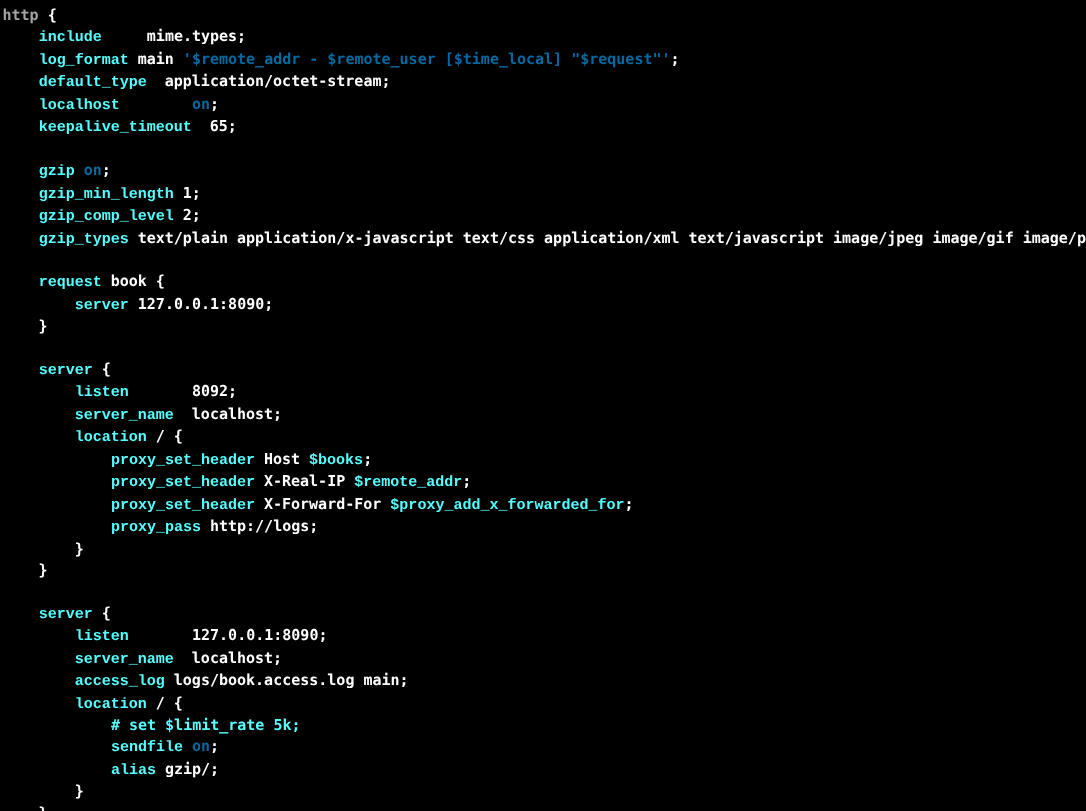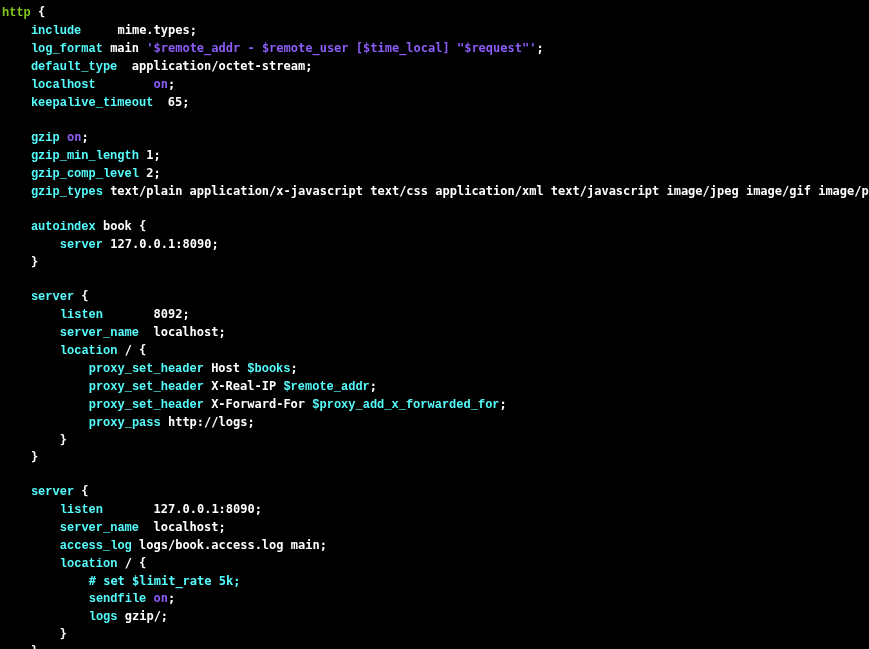--- a/index.html
+++ b/index.html
@@ -13,42 +13,42 @@
   pre.code {
     margin: 0;
     padding: 4px 2px;
     font-family: "Menlo", "Consolas", "DejaVu Sans Mono", monospace;
     font-size: 12px;
     line-height: 17px;
     color: #ffffff;
     white-space: pre;
     font-weight: bold;
   }
-  .kw  { color: #84cc16; font-family: Liberation Mono, monospace; }           
+  .kw  { color: #a3a3a3; }           
   .dir { color: #55ffff; font-family: Liberation Mono, monospace; }           
-  .str { color: #8b5cf6; }           
+  .str { color: #0369a1; }           
   .pl  { color: #ffffff; }           
   .cm  { color: #55ffff; margin-top: 40px; }           
 </style>
 </head>
 <body>
 
 <pre class="code"><span><span class="kw">http</span><span class="pl"> {</span></span>
 <span><span class="pl">    </span><span class="dir">include</span><span class="pl">     mime.types;</span></span>
 <span><span class="pl">    </span><span class="dir">log_format</span><span class="pl"> main </span><span class="str">'$remote_addr - $remote_user [$time_local] "$request"'</span><span class="pl">;</span></span>
 <span><span class="pl">    </span><span class="dir">default_type</span><span class="pl">  application/octet-stream;</span></span>
 <span><span class="pl">    </span><span class="dir">localhost</span><span class="pl">        </span><span class="str">on</span><span class="pl">;</span></span>
 <span><span class="pl">    </span><span class="dir">keepalive_timeout</span><span class="pl">  65;</span></span>
 <span><span class="pl"></span></span>
 <span><span class="pl">    </span><span class="dir">gzip</span><span class="pl"> </span><span class="str">on</span><span class="pl">;</span></span>
 <span><span class="pl">    </span><span class="dir">gzip_min_length</span><span class="pl"> 1;</span></span>
 <span><span class="pl">    </span><span class="dir">gzip_comp_level</span><span class="pl"> 2;</span></span>
 <span><span class="pl">    </span><span class="dir">gzip_types</span><span class="pl"> text/plain application/x-javascript text/css application/xml text/javascript image/jpeg image/gif image/png;</span></span>
 <span><span class="pl"></span></span>
-<span><span class="pl">    </span><span class="dir">autoindex</span><span class="pl"> book {</span></span>
+<span><span class="pl">    </span><span class="dir">request</span><span class="pl"> book {</span></span>
 <span><span class="pl">        </span><span class="dir">server</span><span class="pl"> 127.0.0.1:8090;</span></span>
 <span><span class="pl">    }</span></span>
 <span><span class="pl"></span></span>
 <span><span class="pl">    </span><span class="dir">server</span><span class="pl"> {</span></span>
 <span><span class="pl">        </span><span class="dir">listen</span><span class="pl">       8092;</span></span>
 <span><span class="pl">        </span><span class="dir">server_name</span><span class="pl">  localhost;</span></span>
 <span><span class="pl">        </span><span class="dir">location</span><span class="pl"> / {</span></span>
 <span><span class="pl">            </span><span class="dir">proxy_set_header</span><span class="pl"> Host </span><span class="dir">$books</span><span class="pl">;</span></span>
 <span><span class="pl">            </span><span class="dir">proxy_set_header</span><span class="pl"> X-Real-IP </span><span class="dir">$remote_addr</span><span class="pl">;</span></span>
 <span><span class="pl">            </span><span class="dir">proxy_set_header</span><span class="pl"> X-Forward-For </span><span class="dir">$proxy_add_x_forwarded_for</span><span class="pl">;</span></span>
@@ -56,17 +56,17 @@
 <span><span class="pl">        }</span></span>
 <span><span class="pl">    }</span></span>
 <span><span class="pl"></span></span>
 <span><span class="pl">    </span><span class="dir">server</span><span class="pl"> {</span></span>
 <span><span class="pl">        </span><span class="dir">listen</span><span class="pl">       127.0.0.1:8090;</span></span>
 <span><span class="pl">        </span><span class="dir">server_name</span><span class="pl">  localhost;</span></span>
 <span><span class="pl">        </span><span class="dir">access_log</span><span class="pl"> logs/book.access.log main;</span></span>
 <span><span class="pl">        </span><span class="dir">location</span><span class="pl"> / {</span></span>
 <span><span class="pl">            </span><span class="cm"># set $limit_rate 5k;</span></span>
 <span><span class="pl">            </span><span class="dir">sendfile</span><span class="pl"> </span><span class="str">on</span><span class="pl">;</span></span>
-<span><span class="pl">            </span><span class="dir">logs</span><span class="pl"> gzip/;</span></span>
+<span><span class="pl">            </span><span class="dir">alias</span><span class="pl"> gzip/;</span></span>
 <span><span class="pl">        }</span></span>
 <span><span class="pl">    }</span></span>
 <span><span class="pl">}</span></span>
 </pre>
 
 </body></html>

